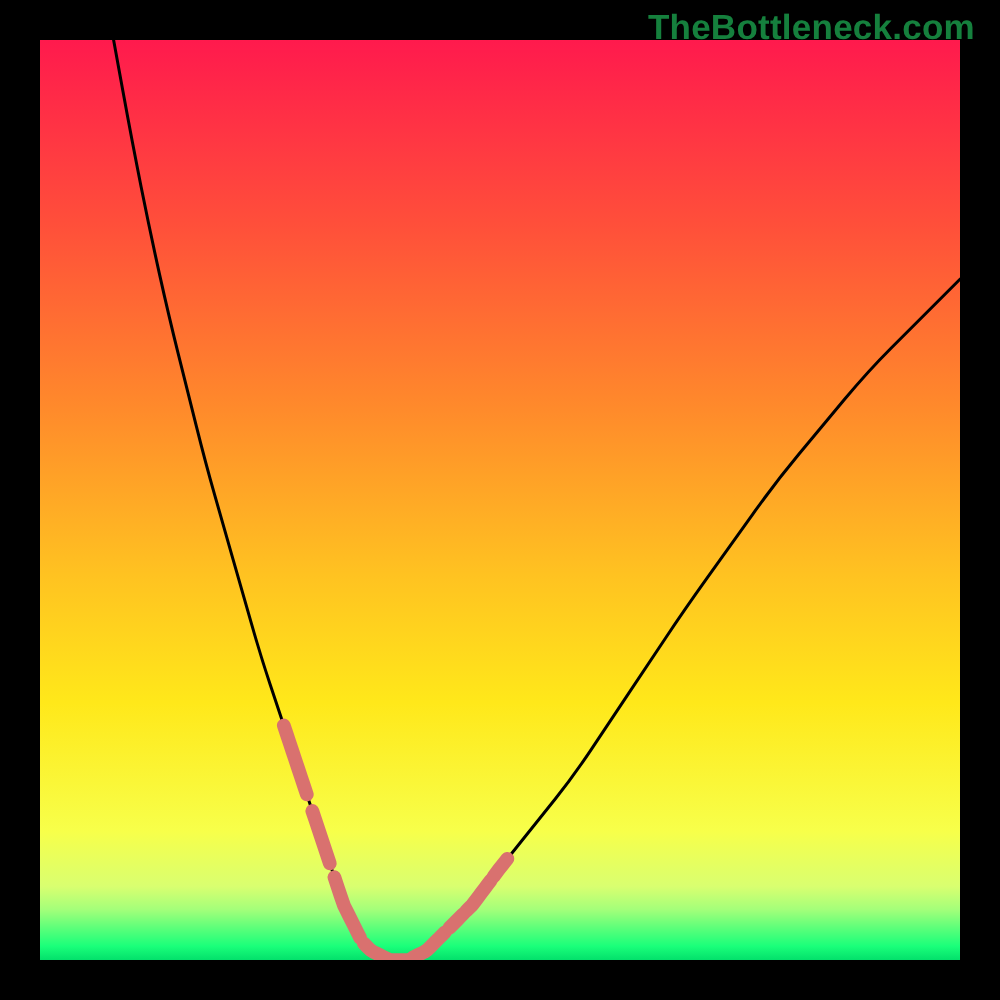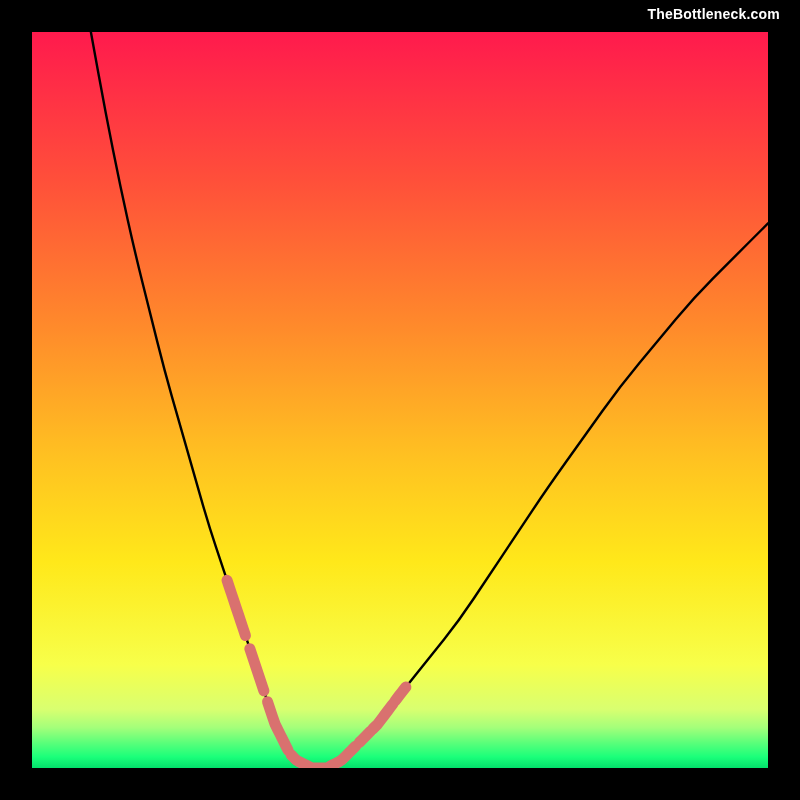--- a/index.html
+++ b/index.html
@@ -23,22 +23,22 @@
     position: absolute;
     top: 32px;
     left: 32px;
     width: 736px;
     height: 736px;
   }
   .watermark {
     position: absolute;
     top: 6px;
     right: 20px;
-    color: #ffffff;
-    font-size: 14px;
+    color: #15803d;
+    font-size: 28px;
     font-weight: 600;
     letter-spacing: 0.2px;
     user-select: none;
   }
   svg {
     display: block;
   }
 </style>
 </head>
 <body>

